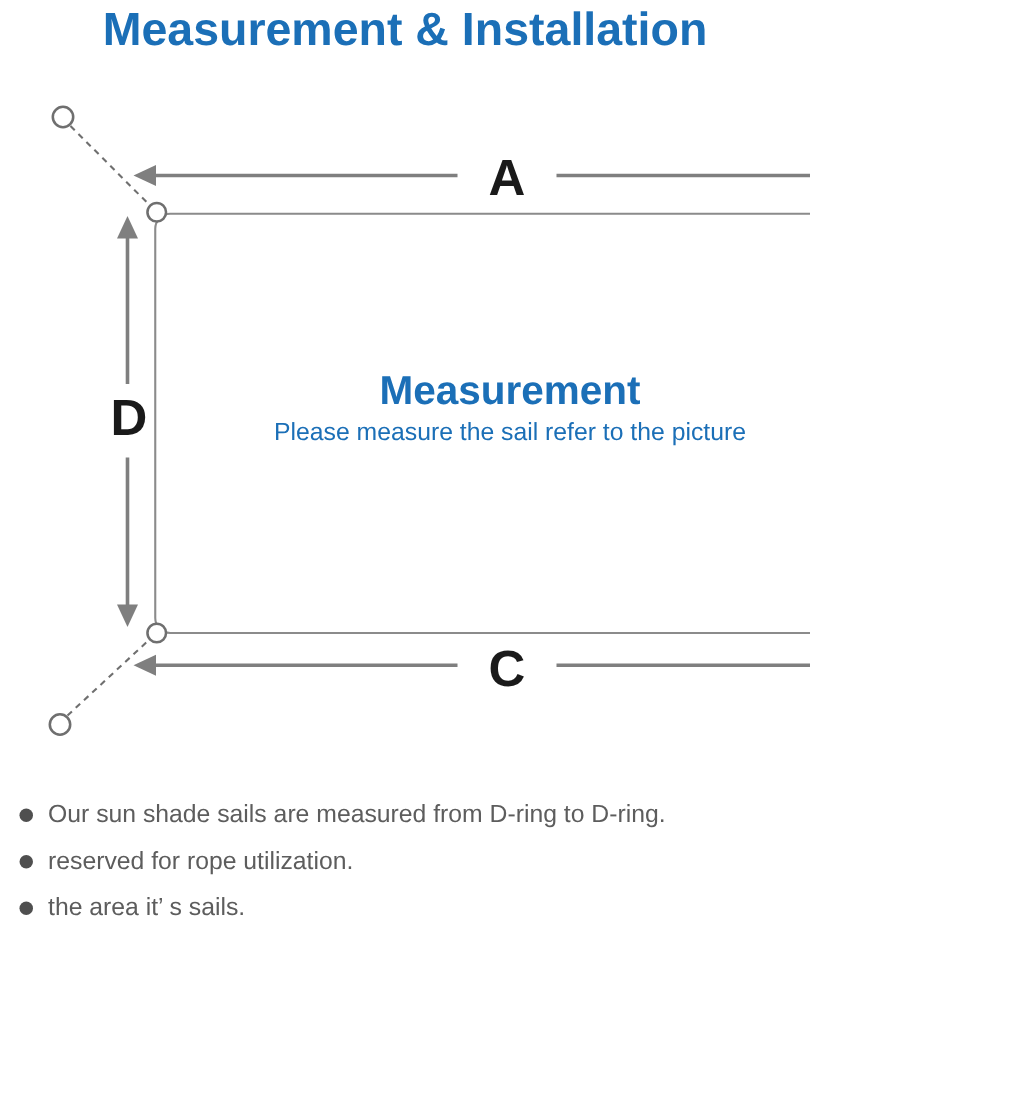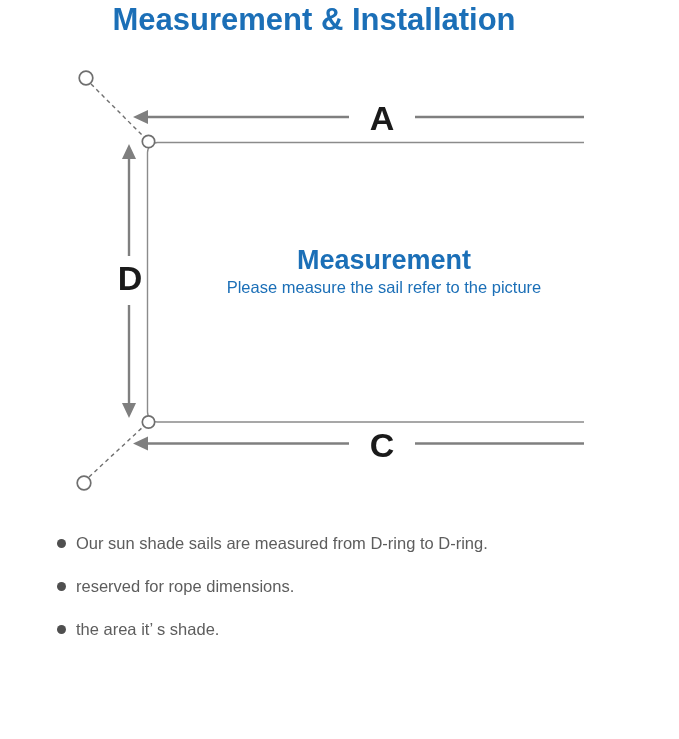--- a/index.html
+++ b/index.html
@@ -3,21 +3,20 @@
 <meta charset="utf-8">
 <style>
   html, body { margin: 0; padding: 0; background: #ffffff; }
   .page {
     position: relative;
     width: 540px;
     height: 739px;
     background: #ffffff;
     overflow: hidden;
     font-family: "Liberation Sans", sans-serif;
-    margin-left: 44px;
   }
   .title {
     position: absolute;
     top: 0; left: 0; right: 0;
     margin: 0;
     padding-top: 2px;
     text-align: center;
     font-size: 31px;
     font-weight: bold;
     letter-spacing: 0px;
@@ -76,21 +75,21 @@
     fill: var(--accent-blue, #1b6fb7);
     text-anchor: middle;
   }
   .notes {
     position: absolute;
     top: 533px;
     left: 13px;
     right: 2px;
     display: flex;
     flex-direction: column;
-    gap: 22px;
+    gap: 10px;
   }
   .note {
     display: flex;
     align-items: flex-start;
     gap: 10px;
   }
   .note .dot {
     flex: 0 0 auto;
     width: 9px;
     height: 9px;
@@ -174,24 +173,24 @@
     <div class="note">
       <span class="dot"></span>
       <div class="note-text">
         <span class="note-line">Our sun shade sails are measured from D-ring to D-ring.</span>
         <span class="note-line"></span>
       </div>
     </div>
     <div class="note">
       <span class="dot"></span>
       <div class="note-text">
-        <span class="note-line">reserved for rope dimensions.</span>
+        <span class="note-line">reserved for rope utilization.</span>
       </div>
     </div>
     <div class="note">
       <span class="dot"></span>
       <div class="note-text">
-        <span class="note-line">the area it’ s shade.</span>
+        <span class="note-line">the area it’ s sails.</span>
       </div>
     </div>
   </div>
 
 </div>
 
 </body></html>

